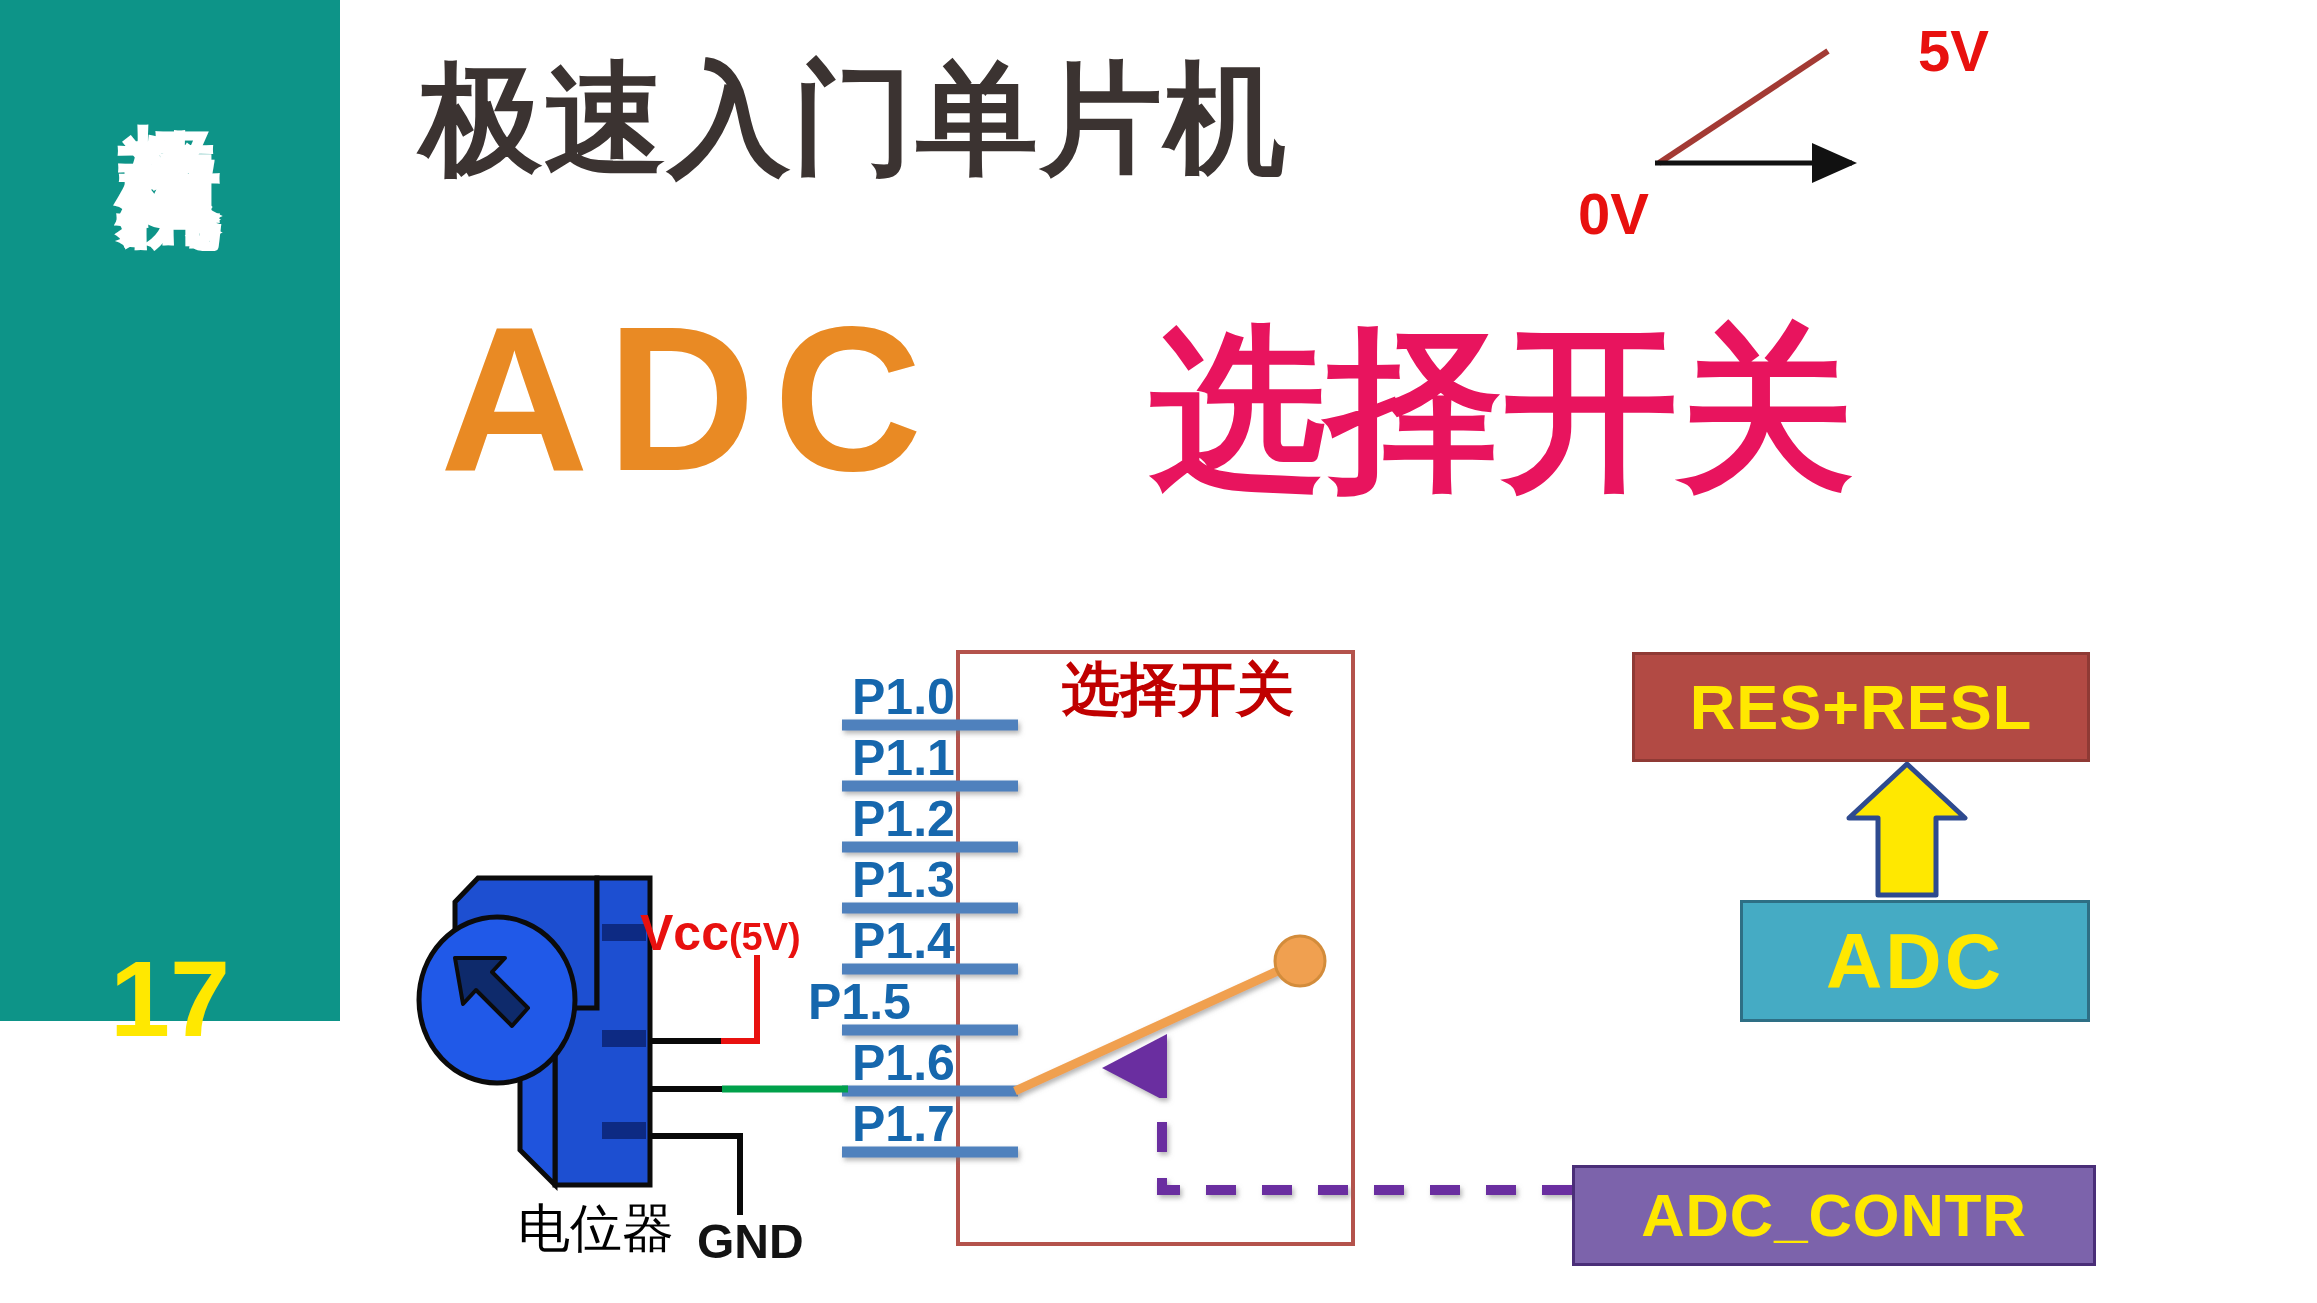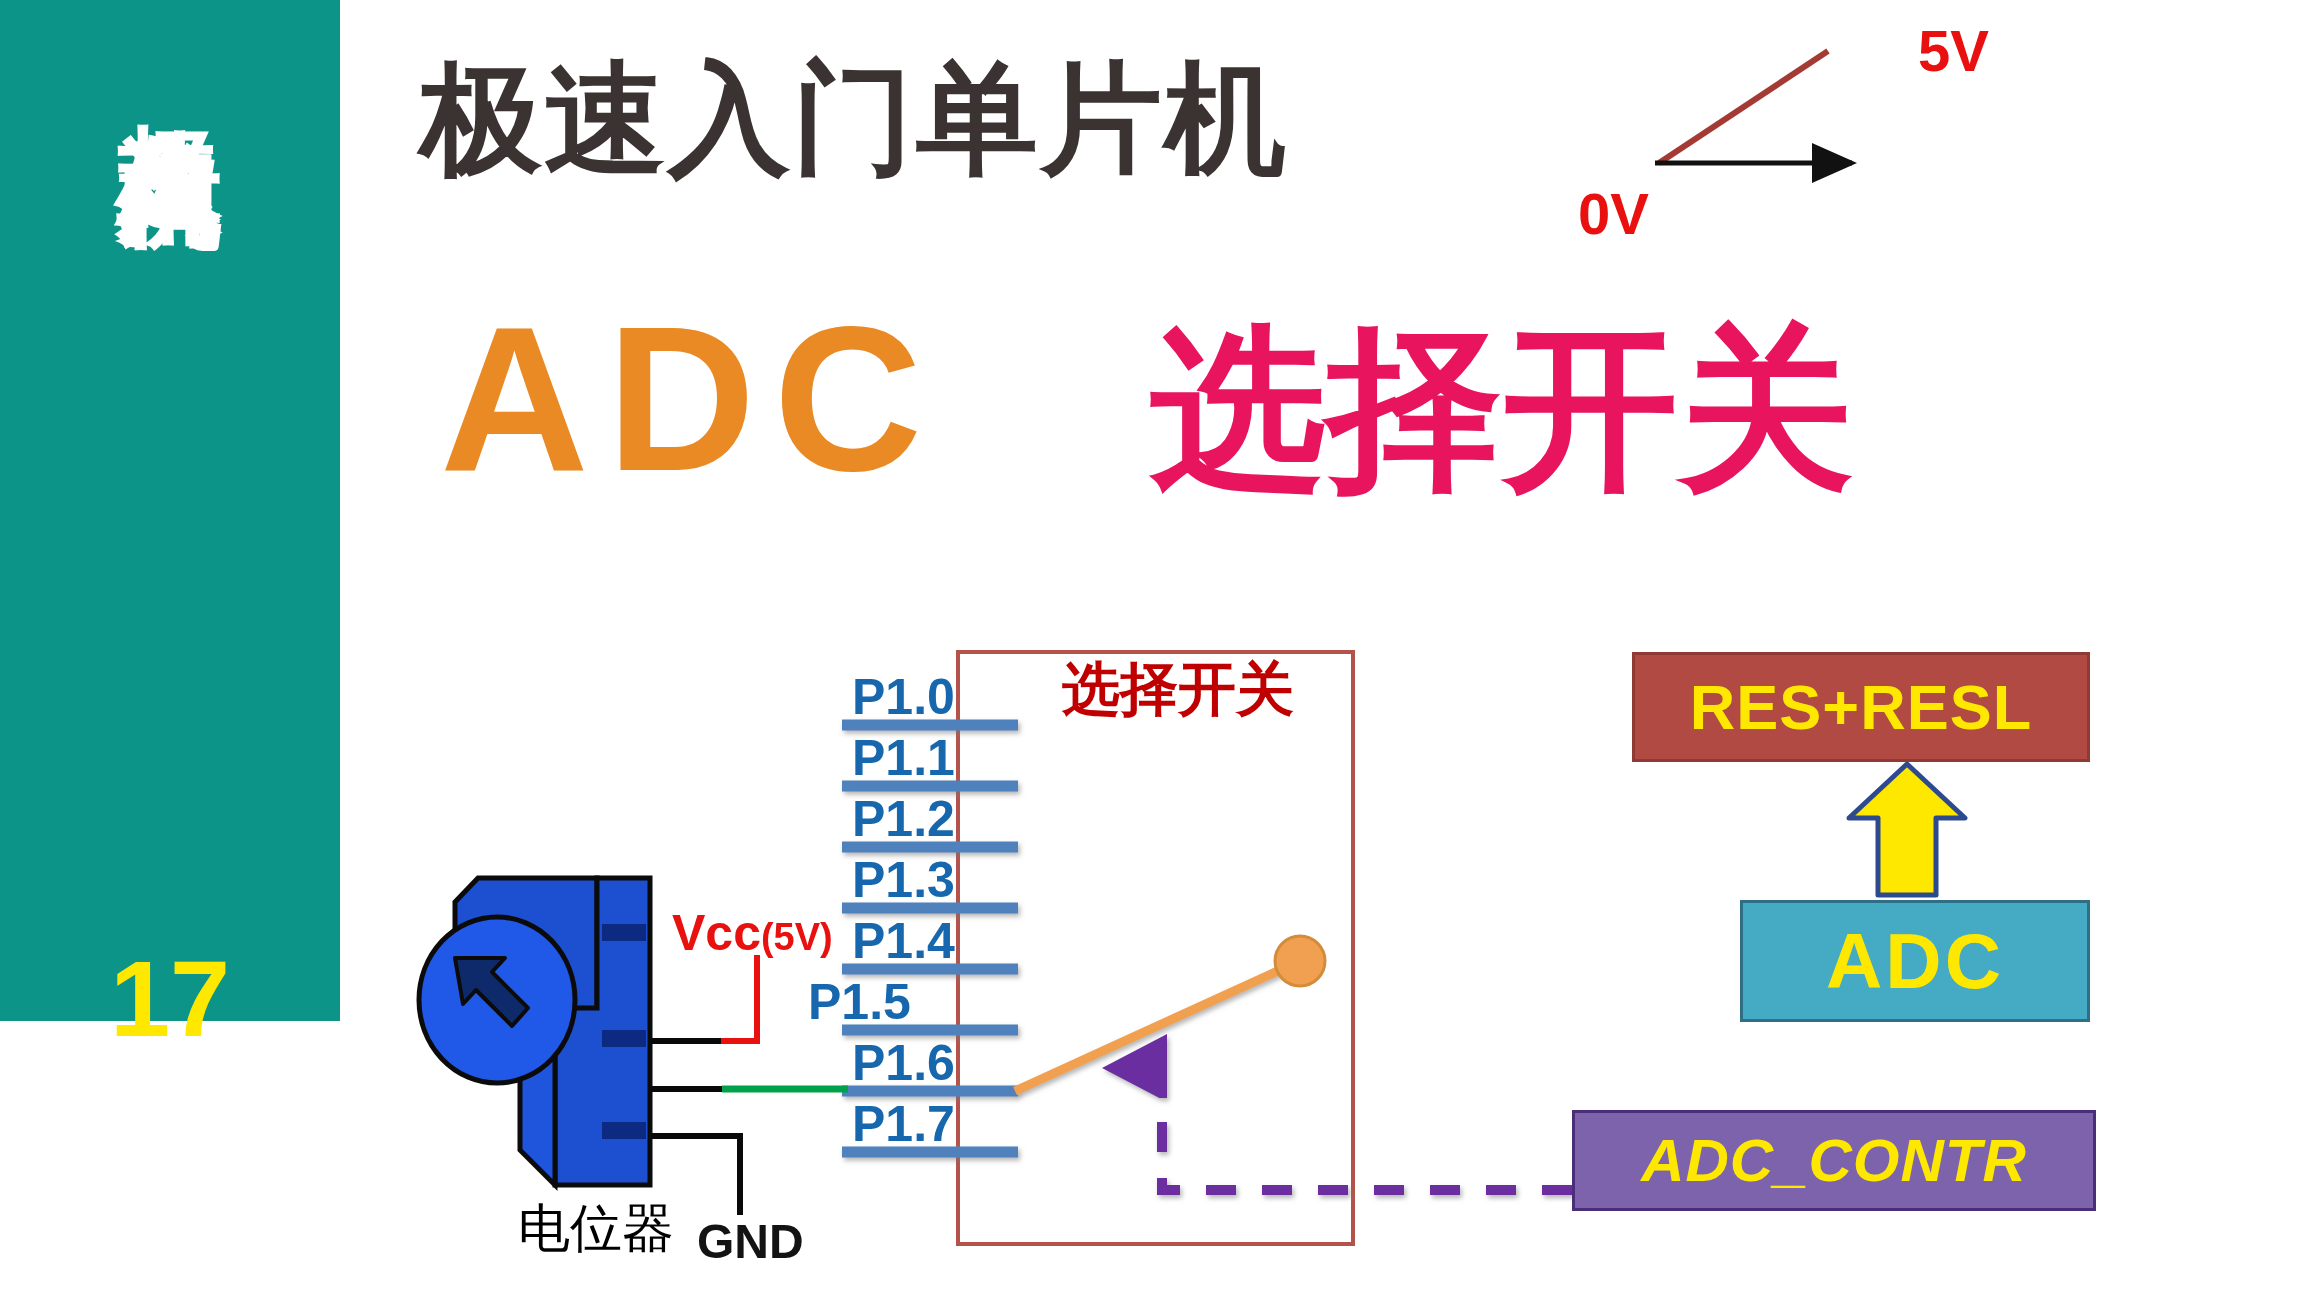--- a/index.html
+++ b/index.html
@@ -159,27 +159,26 @@
   }
   #box-adc {
     left: 1740px; top: 900px;
     width: 350px; height: 122px;
     background: #45abc4;
     border: 3px solid #2e6f85;
     font-size: 78px;
     letter-spacing: 3px;
   }
   #box-contr {
-    left: 1572px; top: 1110px;
+    left: 1572px; top: 1165px;
     width: 524px; height: 101px;
     background: #7c63ab;
     border: 3px solid #4a2e78;
     font-size: 60px;
     letter-spacing: 1px;
-    font-style: italic;
   }
 
   #label-switch {
     position: absolute;
     left: 1062px; top: 660px;
     font-size: 58px;
     font-weight: bold;
     color: #c00000;
     line-height: 1;
     white-space: nowrap;
@@ -194,21 +193,20 @@
     line-height: 1;
     white-space: nowrap;
     font-family: "DejaVu Sans", "Liberation Sans", sans-serif;
   }
   #label-vcc {
     position: absolute;
     left: 640px; top: 908px;
     line-height: 1;
     white-space: nowrap;
     font-family: "Liberation Sans", sans-serif;
-    margin-left: 32px;
   }
   #label-vcc .vcc-main {
     font-size: 50px;
     font-weight: bold;
     color: #e8110f;
   }
   #label-vcc .vcc-sub {
     font-size: 38px;
     font-weight: bold;
     color: #e8110f;

